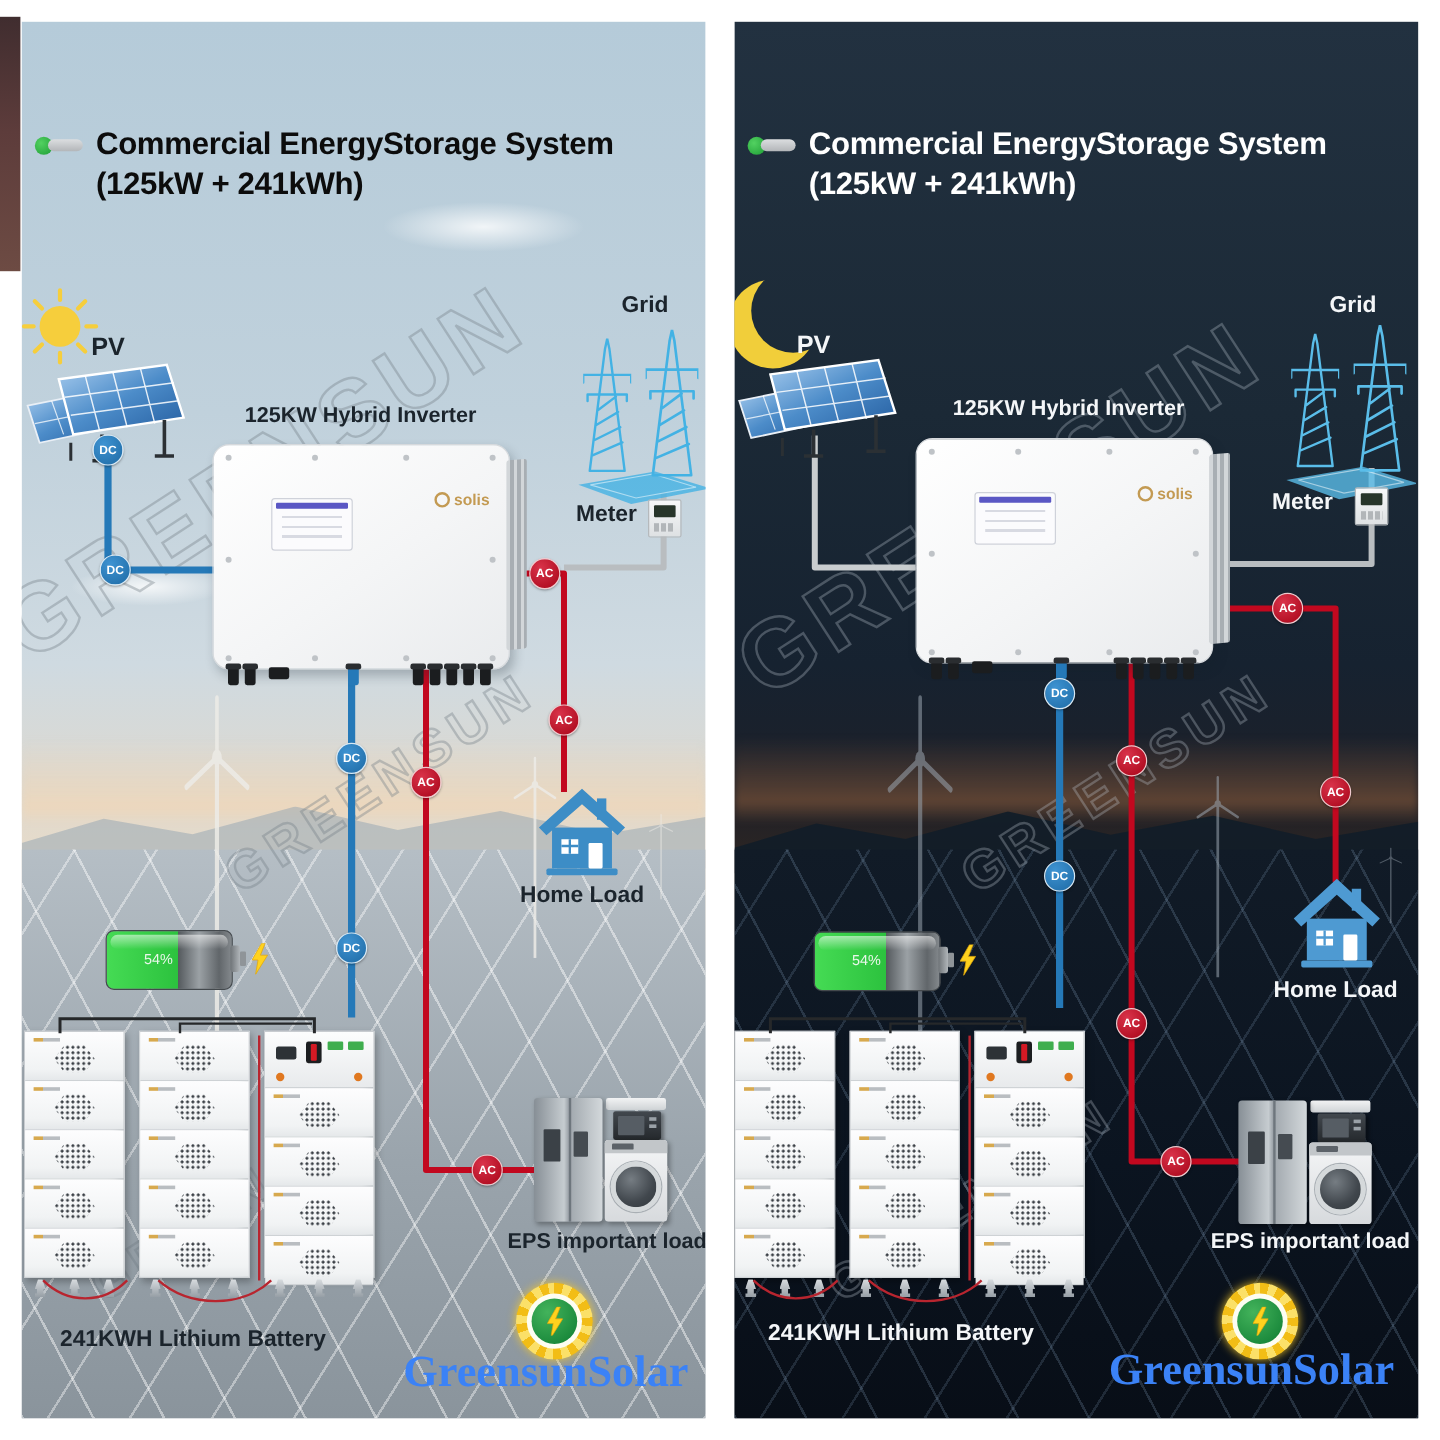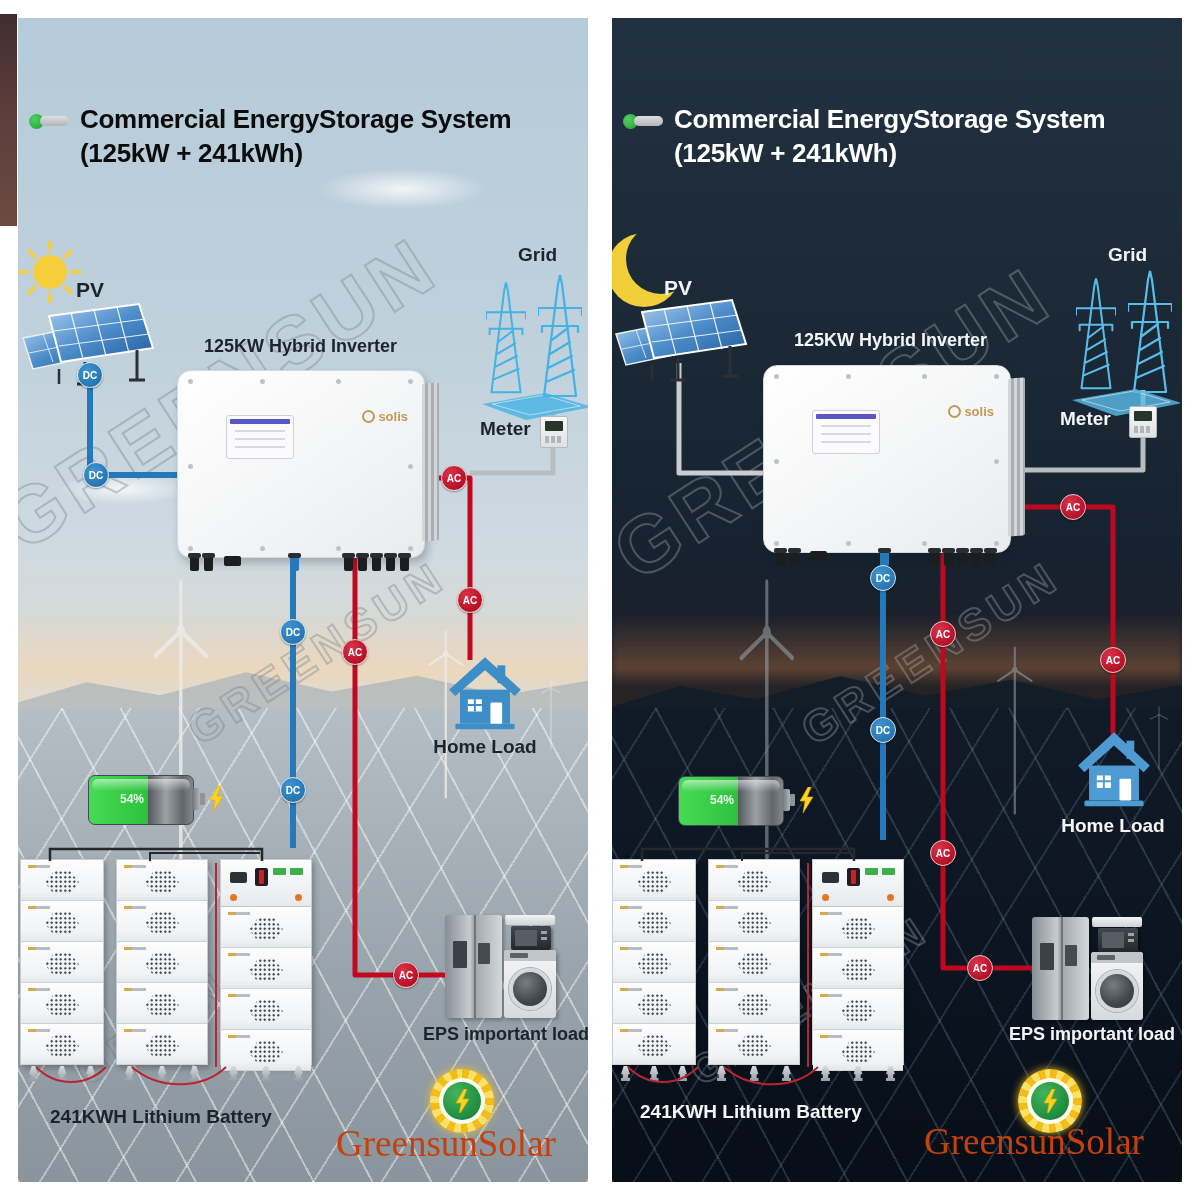--- a/index.html
+++ b/index.html
@@ -79,21 +79,21 @@
   .meterbox::after{content:"";position:absolute;left:4px;right:4px;bottom:4px;height:7px;
     background:repeating-linear-gradient(90deg,#b2b6b9 0 4px,transparent 4px 6px)}
   
   .batt{position:absolute;width:140px;height:50px;z-index:5}
   .batt .body{position:absolute;left:0;top:0;width:104px;height:48px;border-radius:7px;border:1px solid #44494d;
     background:linear-gradient(90deg,#45db54 0%,#2cc23e 57%,#54595d 57%,#9ba1a5 74%,#61666a 90%,#84898d 100%)}
   .batt .body::before{content:"";position:absolute;left:3px;right:3px;top:3px;height:12px;border-radius:6px;
     background:linear-gradient(180deg,rgba(255,255,255,.55),rgba(255,255,255,0))}
   .batt .cap{position:absolute;left:104px;top:13px;width:8px;height:22px;background:linear-gradient(90deg,#6f7478,#b0b5b9);border-radius:2px}
   .batt .tip{position:absolute;left:112px;top:18px;width:5px;height:12px;background:#8f9498;border-radius:1px}
-  .batt .soc{position:absolute;left:32px;top:17px;color:#e9f6ea;font-size:12px;font-weight:700}
+  .batt .soc{position:absolute;left:32px;top:17px;color:#e9f6ea;font-size:12px;font-weight:400}
   .batt .bolt{position:absolute;left:122px;top:11px}
   
   .racks{position:absolute;width:294px;height:248px;z-index:4}
   .cab{position:absolute;top:14px;background:#fff;border:1px solid #c8ccd0;box-sizing:border-box;
     box-shadow:inset -9px 0 10px -6px rgba(55,65,75,.55),2px 3px 6px rgba(0,0,0,.28)}
   .cab.c1{left:0;width:84px;height:206px}
   .cab.c2{left:96px;width:92px;height:206px}
   .cab.c3{left:200px;width:92px;height:206px}
   .mod{position:relative;height:40px;border-bottom:1px solid #ced2d5;background:linear-gradient(180deg,#fdfdfe 0%,#f1f3f4 78%,#e5e8ea 100%)}
   .mod::before{content:"";position:absolute;left:7px;top:5px;width:22px;height:3px;
@@ -131,21 +131,21 @@
   .micro::before{content:"";position:absolute;left:4px;top:4px;width:22px;height:16px;background:#565d64;border-radius:1px}
   .micro::after{content:"";position:absolute;right:4px;top:5px;width:6px;height:3px;background:#9aa1a7;box-shadow:0 6px #9aa1a7}
   .shelf{position:absolute;left:60px;top:0;width:50px;height:10px;background:linear-gradient(#f2f3f4,#cfd3d6);border-radius:2px}
   
   .logo-sun{position:absolute;width:64px;height:64px;z-index:6}
   .logo-sun .rays{position:absolute;inset:0;border-radius:50%;
     background:repeating-conic-gradient(#f2bd16 0 14deg,#fbe068 14deg 28deg);box-shadow:0 0 8px rgba(246,200,40,.9)}
   .logo-sun .ring{position:absolute;inset:9px;background:#fdfdf2;border-radius:50%}
   .logo-sun .core{position:absolute;inset:13px;border-radius:50%;display:flex;align-items:center;justify-content:center;
     background:radial-gradient(circle at 35% 30%,#43b35b,#0e7c32)}
-  .logo-text{position:absolute;font-family:"Liberation Serif",serif;font-weight:400;font-size:37px;white-space:nowrap;color:#c2410c;z-index:6}
+  .logo-text{position:absolute;font-family:"Liberation Serif",serif;font-weight:700;font-size:37px;white-space:nowrap;color:#3b82f6;z-index:6}
   
   .sunicon{position:absolute}
   .moon{position:absolute;width:70px;height:70px;border-radius:50%;box-shadow:-17px 11px 0 2px #f1ce3a}
 </style>
 </head>
 <body>
 
 <svg width="0" height="0" style="position:absolute">
   <defs>
     <linearGradient id="pvg" x1="0" y1="0" x2="1" y2="1">

